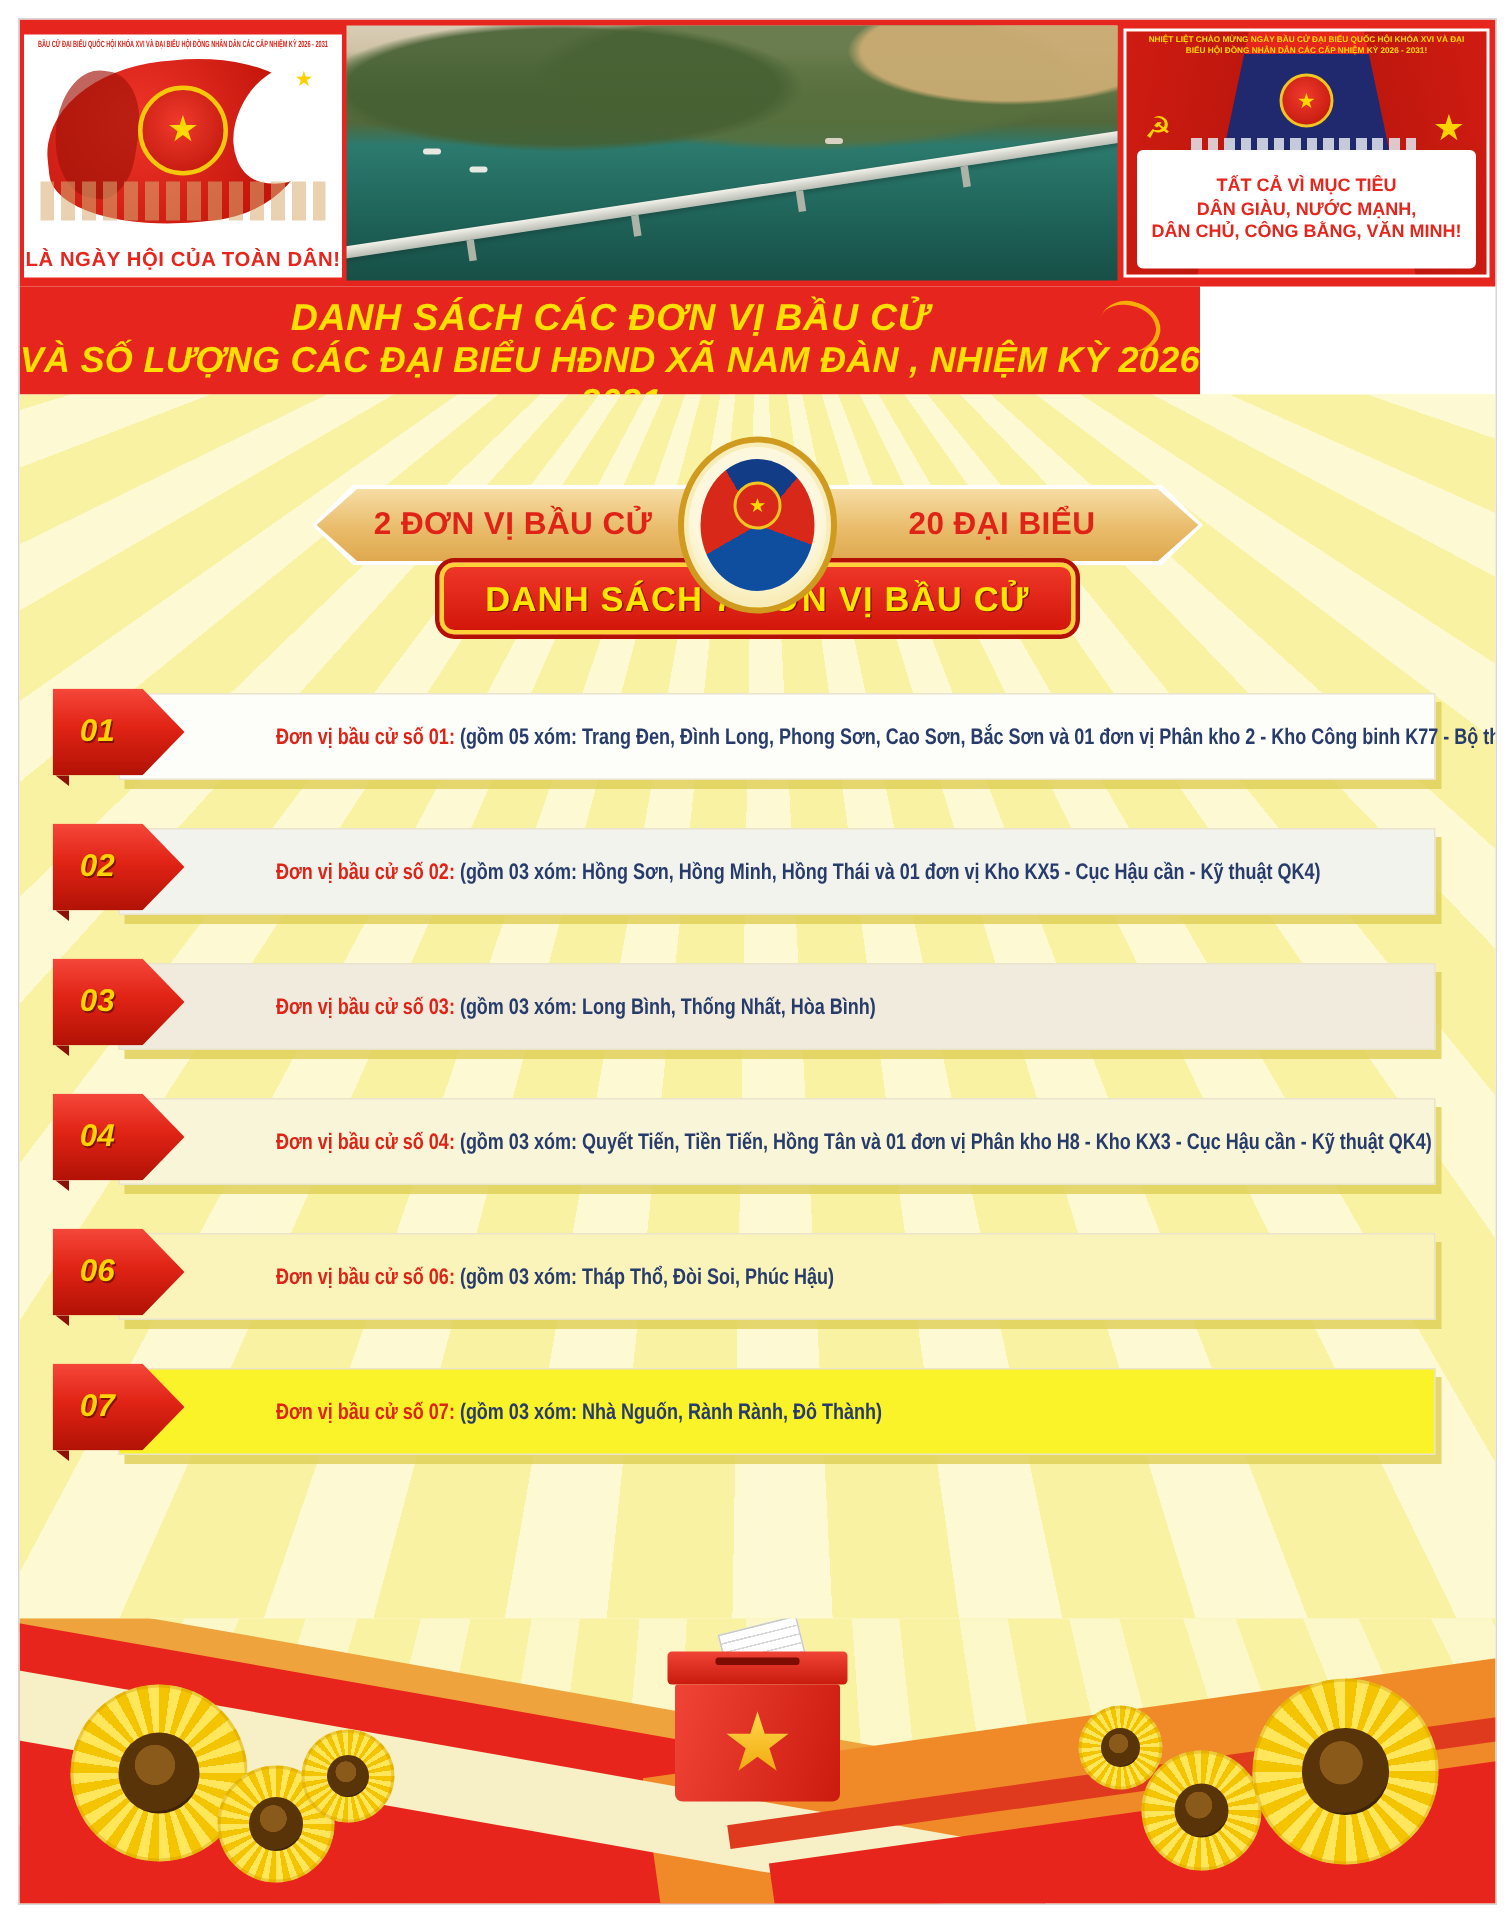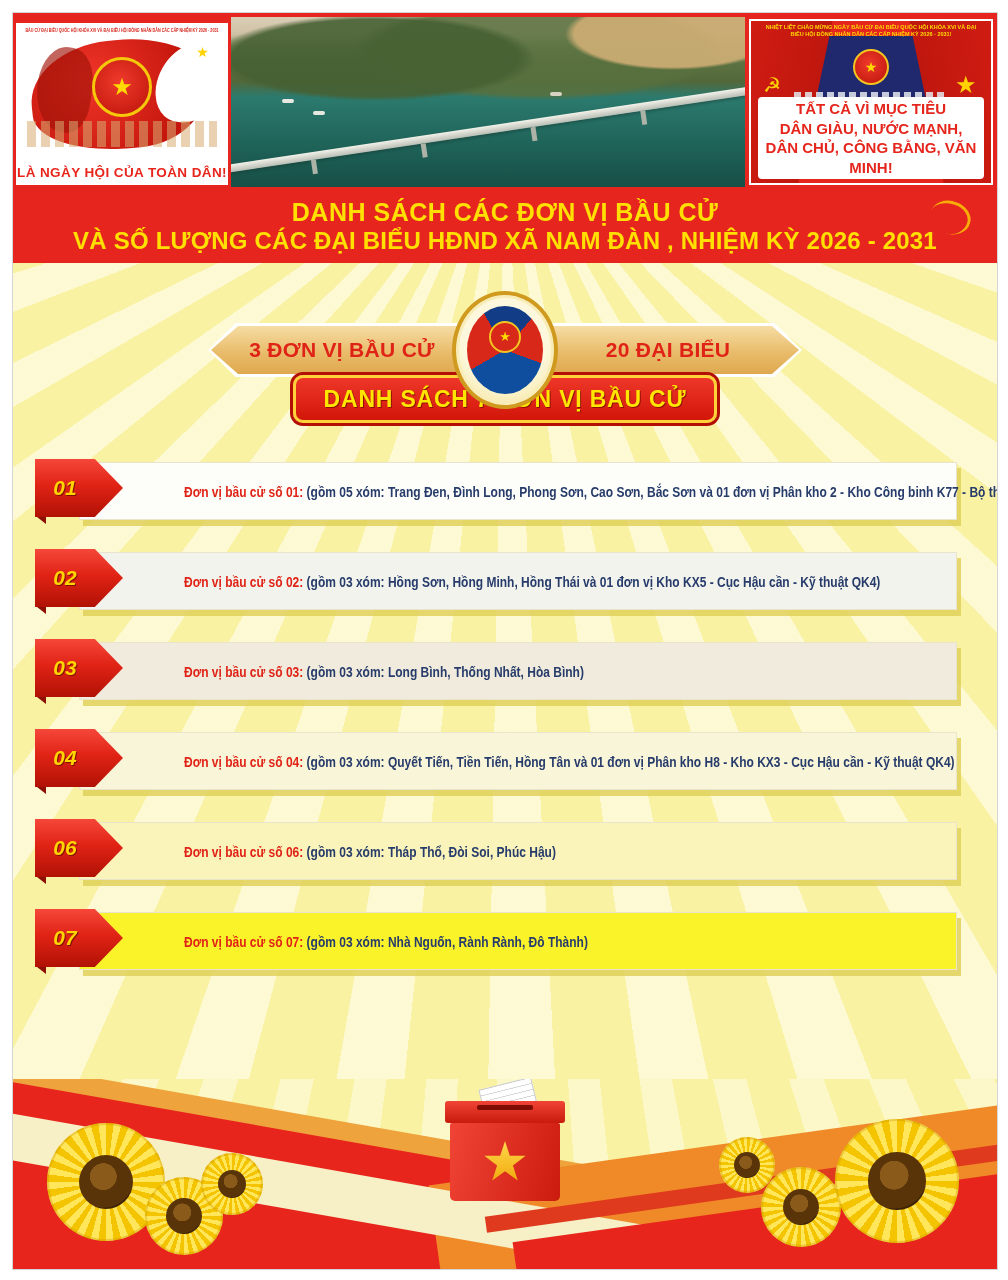--- a/index.html
+++ b/index.html
@@ -67,25 +67,25 @@
            clip-path:polygon(30% 0,70% 0,100% 100%,0 100%);}
   .pr-hs{position:absolute;z-index:3;left:5%;top:32%;color:#ffd200;font-size:20px;}
   .pr-st{position:absolute;z-index:3;right:6%;top:31%;color:#ffd200;font-size:24px;}
   .pr-qh{position:absolute;z-index:4;left:50%;top:52%;transform:translateX(-50%);
          background:#fff;color:#3b82f6;font-weight:bold;font-size:14px;letter-spacing:1px;
          padding:1px 8px;border-radius:3px;white-space:nowrap;}
   .pr-term{position:absolute;z-index:4;left:0;right:0;top:60%;text-align:center;color:#0f172a;
            font-weight:bold;font-size:34px;line-height:1;
            text-shadow:2px 2px 0 #fff,-2px 2px 0 #fff,2px -2px 0 #fff,-2px -2px 0 #fff;}
   .pr-slogan{position:absolute;z-index:5;left:3%;right:3%;bottom:4px;background:#fff;border-radius:4px;
-             color:#e5261d;font-weight:bold;font-size:15px;line-height:1.3;text-align:center;padding:2px 1px;}
+             color:#e5261d;font-weight:bold;font-size:12px;line-height:1.3;text-align:center;padding:16px 1px;}
 
   
-  .title-banner{position:absolute;left:0;top:178px;width:984px;height:72px;background:#e6261e;
-                text-align:center;color:#ffe000;font-weight:bold;}
+  .title-banner{position:absolute;left:0;top:178px;width:787px;height:72px;background:#e6261e;
+                text-align:center;color:#ffe000;font-weight:bold;font-style:italic;}
   .banner-line1{padding-top:7px;font-size:25px;letter-spacing:.5px;}
   .banner-line2{font-size:24px;letter-spacing:.2px;}
   .banner-flourish{position:absolute;right:26px;top:10px;width:38px;height:30px;
                    border-top:3px solid #ffd900;border-right:3px solid #ffd900;
                    border-radius:50%;opacity:.75;transform:rotate(18deg);}
 
   
   .main-section{position:absolute;left:0;top:250px;width:984px;height:816px;background:#f9f2a2;overflow:hidden;}
   .main-section::before{content:'';position:absolute;inset:0;
      background:repeating-conic-gradient(from 150deg at 50% -140px,
@@ -245,21 +245,21 @@
   <div class="title-banner">
     <div class="banner-line1">DANH SÁCH CÁC ĐƠN VỊ BẦU CỬ</div>
     <div class="banner-line2">VÀ SỐ LƯỢNG CÁC ĐẠI BIỂU HĐND XÃ NAM ĐÀN , NHIỆM KỲ 2026 - 2031</div>
     <div class="banner-flourish"></div>
   </div>
 
   <div class="main-section">
 
     <div class="stats-row">
       <div class="arrow-w left">
-        <div class="arrow-i left">3 ĐƠN VỊ BẦU CỬ</div>
+        <div class="arrow-i left">2 ĐƠN VỊ BẦU CỬ</div>
       </div>
       <div class="election-logo">
         <div class="logo-swirl"></div>
         <div class="logo-emblem">
               <span>★</span>
             </div>
       </div>
       <div class="arrow-w right">
         <div class="arrow-i right">20 ĐẠI BIỂU</div>
       </div>

